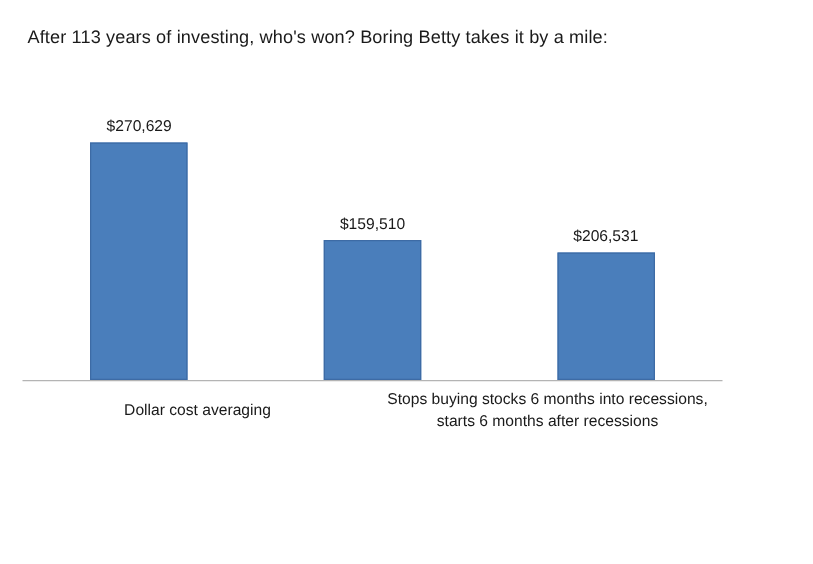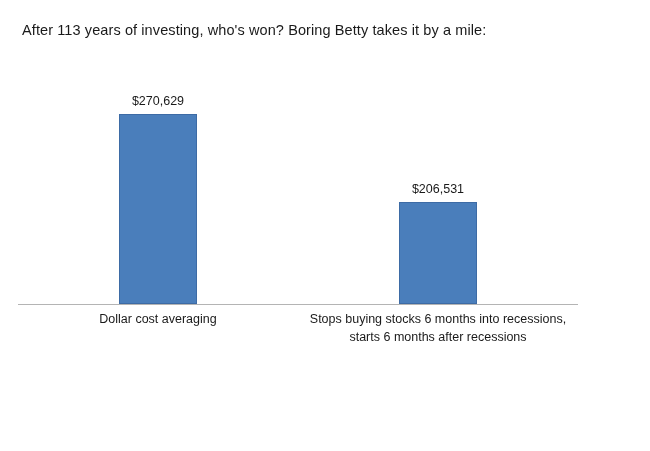--- a/index.html
+++ b/index.html
@@ -72,21 +72,21 @@
     width: 560px;
     height: 1px;
     background: #b4b4b4;
   }
   .labels {
     position: absolute;
     left: 18px;
     top: 310px;
     width: 560px;
     display: flex;
-    align-items: flex-start;
+    align-items: center;
   }
   .cat-label {
     flex: 1 1 0;
     text-align: center;
     font-size: 12.5px;
     line-height: 1.45;
     color: #1a1a1a;
     padding: 0 6px;
     box-sizing: border-box;
   }
@@ -99,20 +99,24 @@
   <div class="chart-title">After 113 years of investing, who's won? Boring Betty takes it by a mile:</div>
 
   <div class="plot">
     <div class="bars">
 
       <div class="bar-slot">
         <div class="bar-value">$270,629</div>
         <div class="bar" style="height: 190px;"></div>
       </div>
 
+      <div class="bar-slot">
+        <div class="bar-value">$159,510</div>
+        <div class="bar" style="height: 112px;"></div>
+      </div>
 
       <div class="bar-slot">
         <div class="bar-value">$206,531</div>
         <div class="bar" style="height: 102px;"></div>
       </div>
 
     </div>
   </div>
 
   <div class="axis-line"></div>

